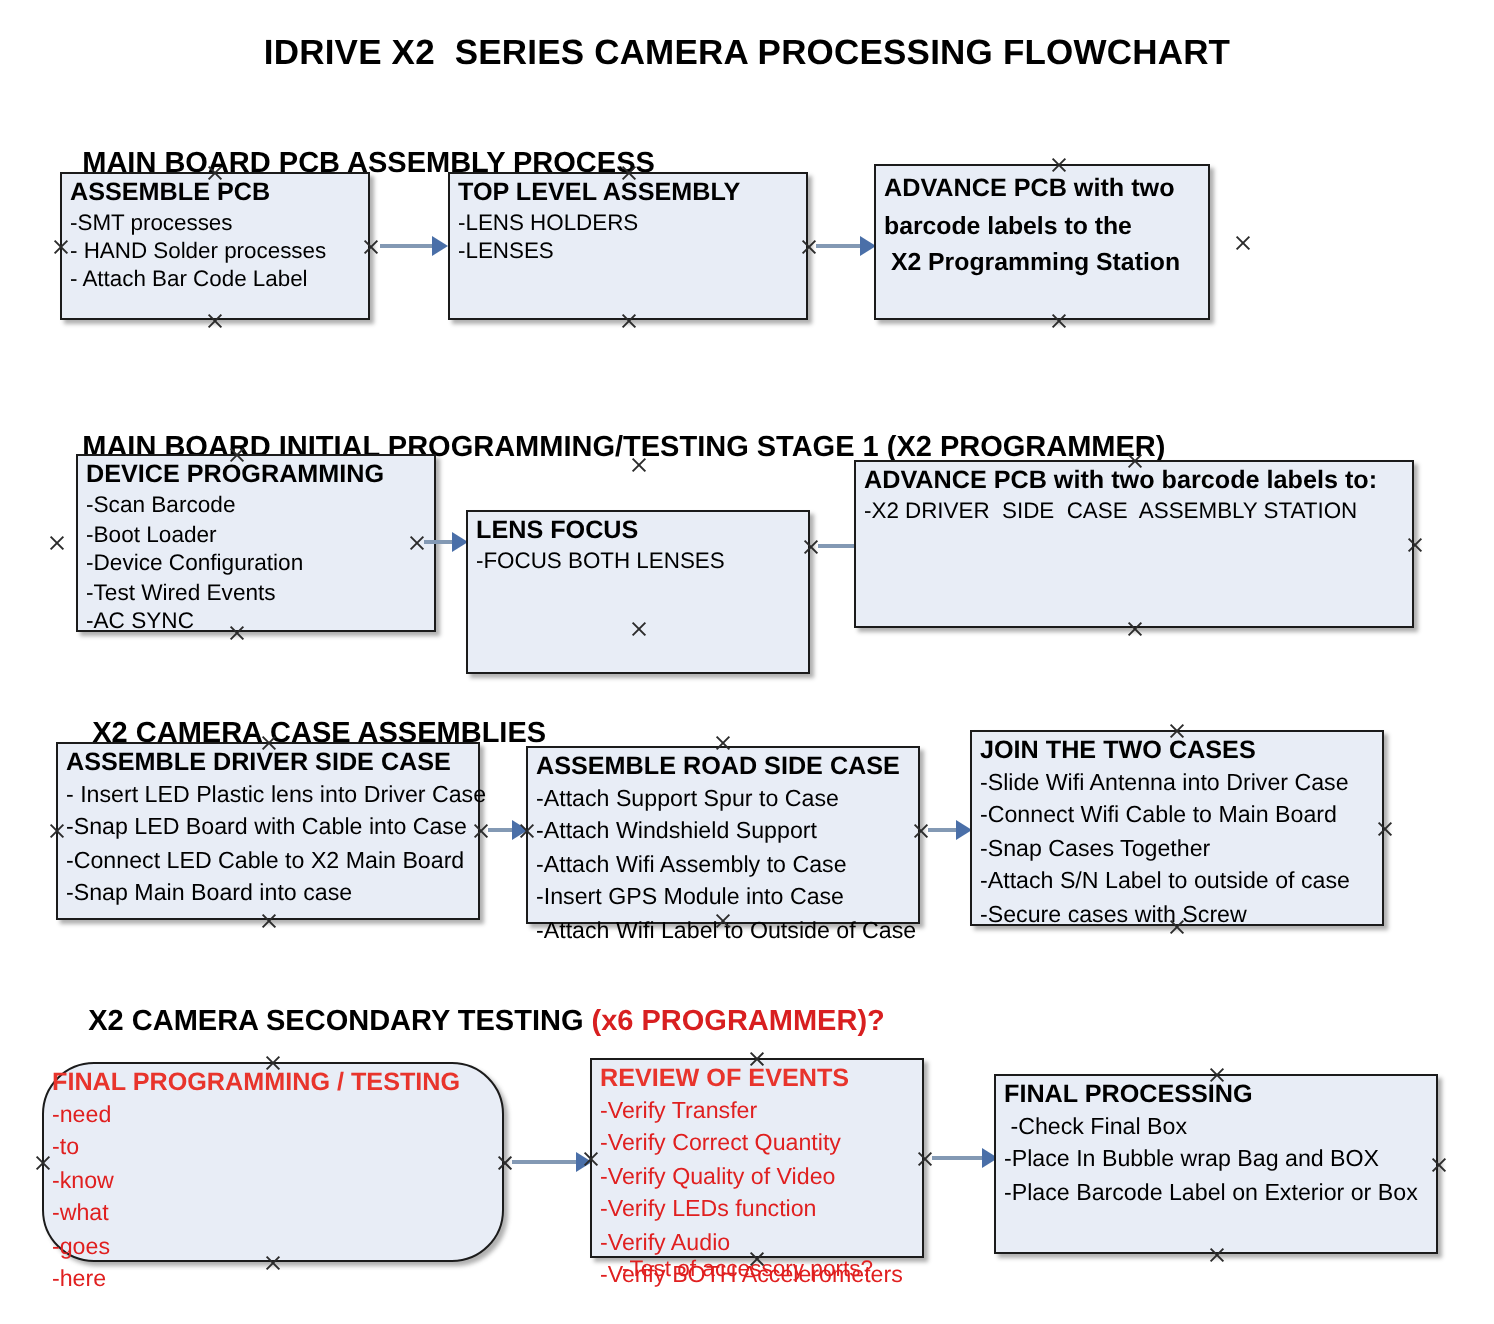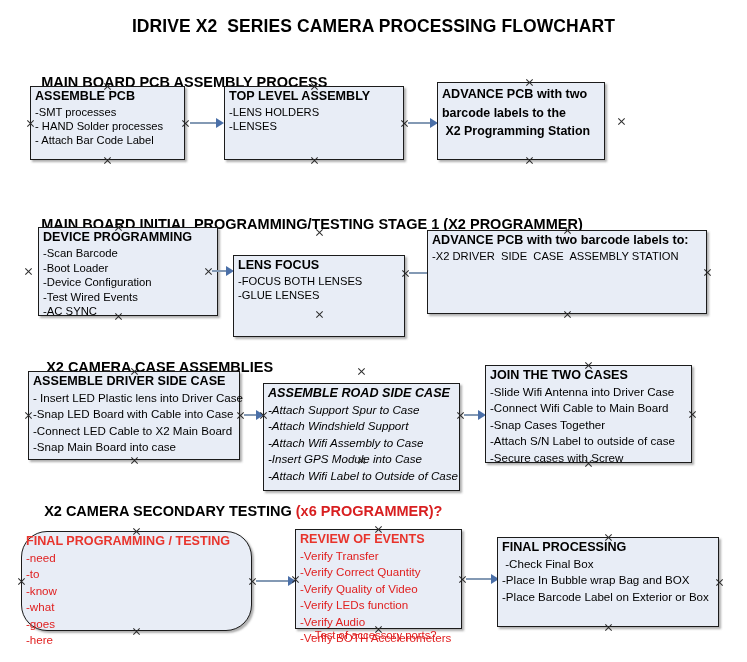--- a/index.html
+++ b/index.html
@@ -211,21 +211,20 @@
   <div class="handle" style="left:208px; top:271px;"></div>
 
   <div class="arrow" style="left:212px; top:266px; width:22px;">
     <span class="shaft"></span>
     <span class="head"></span>
   </div>
 
   <div class="fbox" style="left:233px; top:232px; width:172px; height:82px;margin-top:23px;">
     <span class="btitle">LENS FOCUS</span>
     <span class="bline">-FOCUS BOTH LENSES</span>
-    <span class="bline">-GLUE LENSES</span>
   </div>
   <div class="handle" style="left:319px; top:232px;"></div>
   <div class="handle" style="left:319px; top:314px;"></div>
   <div class="handle" style="left:405px; top:273px;"></div>
 
   <div class="arrow" style="left:409px; top:268px; width:28px;">
     <span class="shaft"></span>
     <span class="head"></span>
   </div>
 
@@ -251,21 +250,21 @@
   <div class="handle" style="left:134px; top:371px;"></div>
   <div class="handle" style="left:134px; top:460px;"></div>
   <div class="handle" style="left:28px;  top:415px;"></div>
   <div class="handle" style="left:240px; top:415px;"></div>
 
   <div class="arrow" style="left:244px; top:410px; width:20px;">
     <span class="shaft"></span>
     <span class="head"></span>
   </div>
 
-  <div class="fbox loose" style="left:263px; top:383px; width:197px; height:108px;font-style:italic;">
+  <div class="fbox loose" style="left:263px; top:373px; width:197px; height:89px;">
     <span class="btitle">ASSEMBLE ROAD SIDE CASE</span>
     <span class="bline">-Attach Support Spur to Case</span>
     <span class="bline">-Attach Windshield Support</span>
     <span class="bline">-Attach Wifi Assembly to Case</span>
     <span class="bline">-Insert GPS Module into Case</span>
     <span class="bline">-Attach Wifi Label to Outside of Case</span>
   </div>
   <div class="handle" style="left:361px; top:371px;"></div>
   <div class="handle" style="left:361px; top:460px;"></div>
   <div class="handle" style="left:263px; top:415px;"></div>

